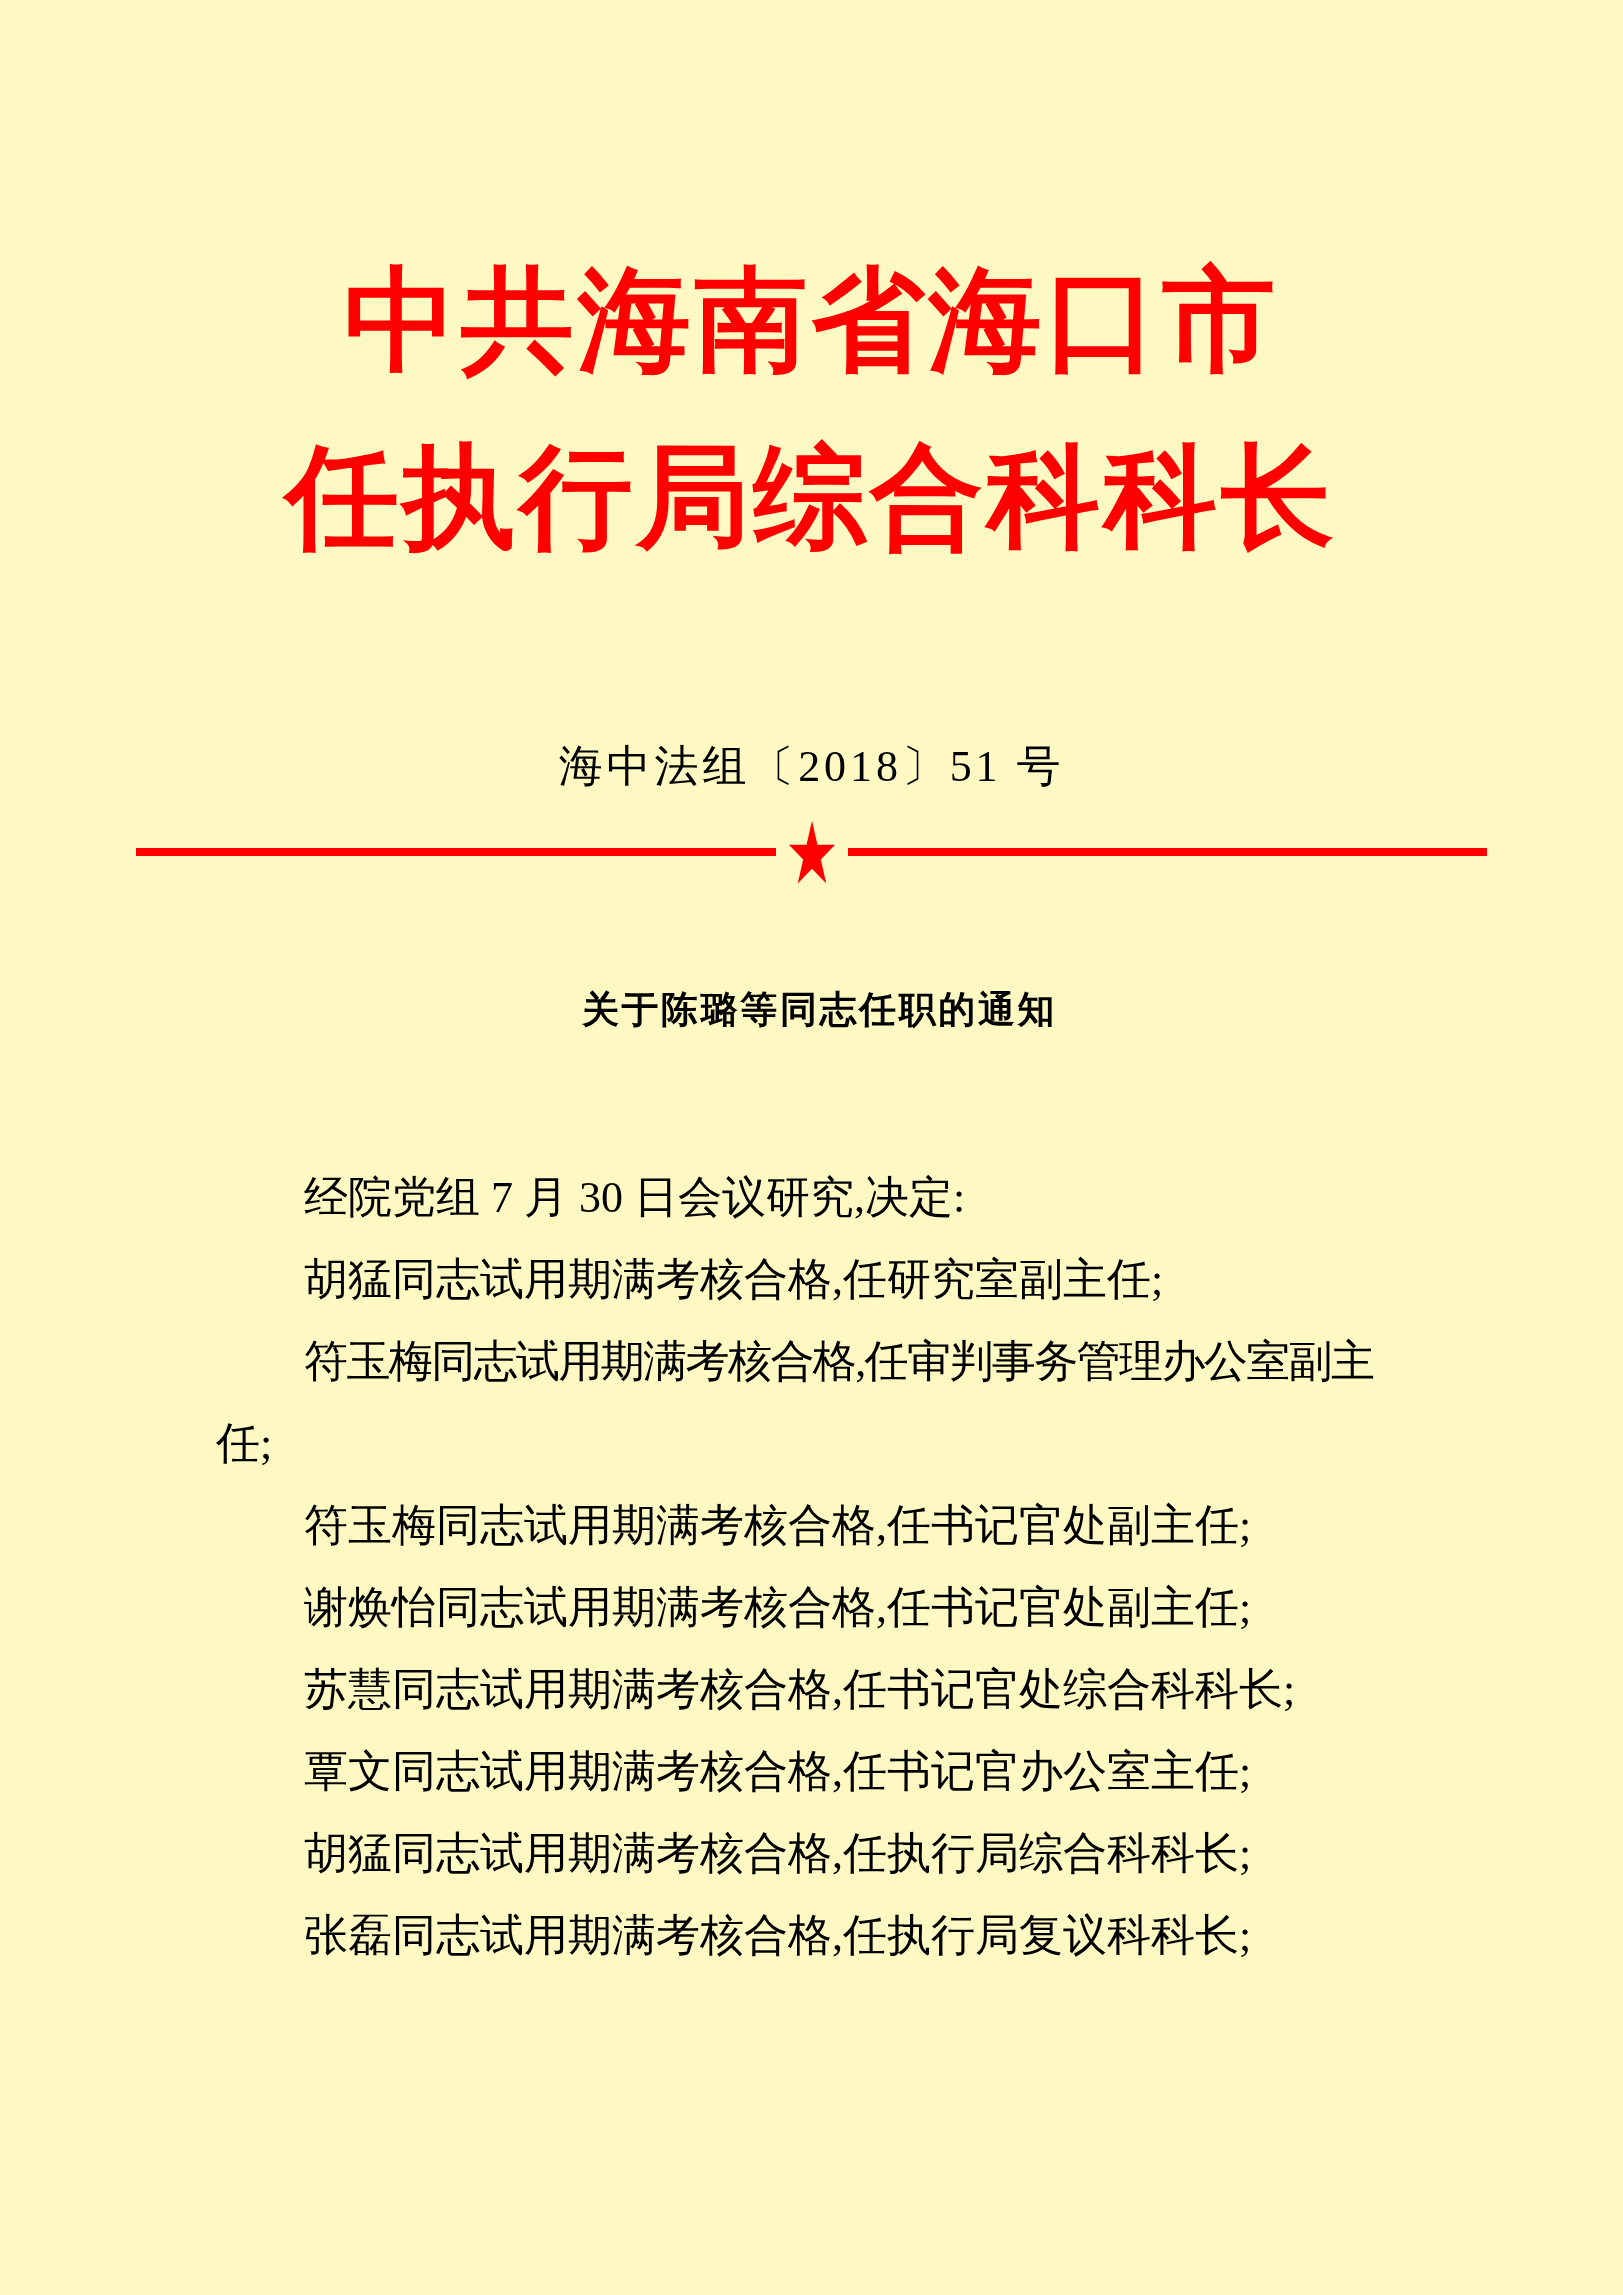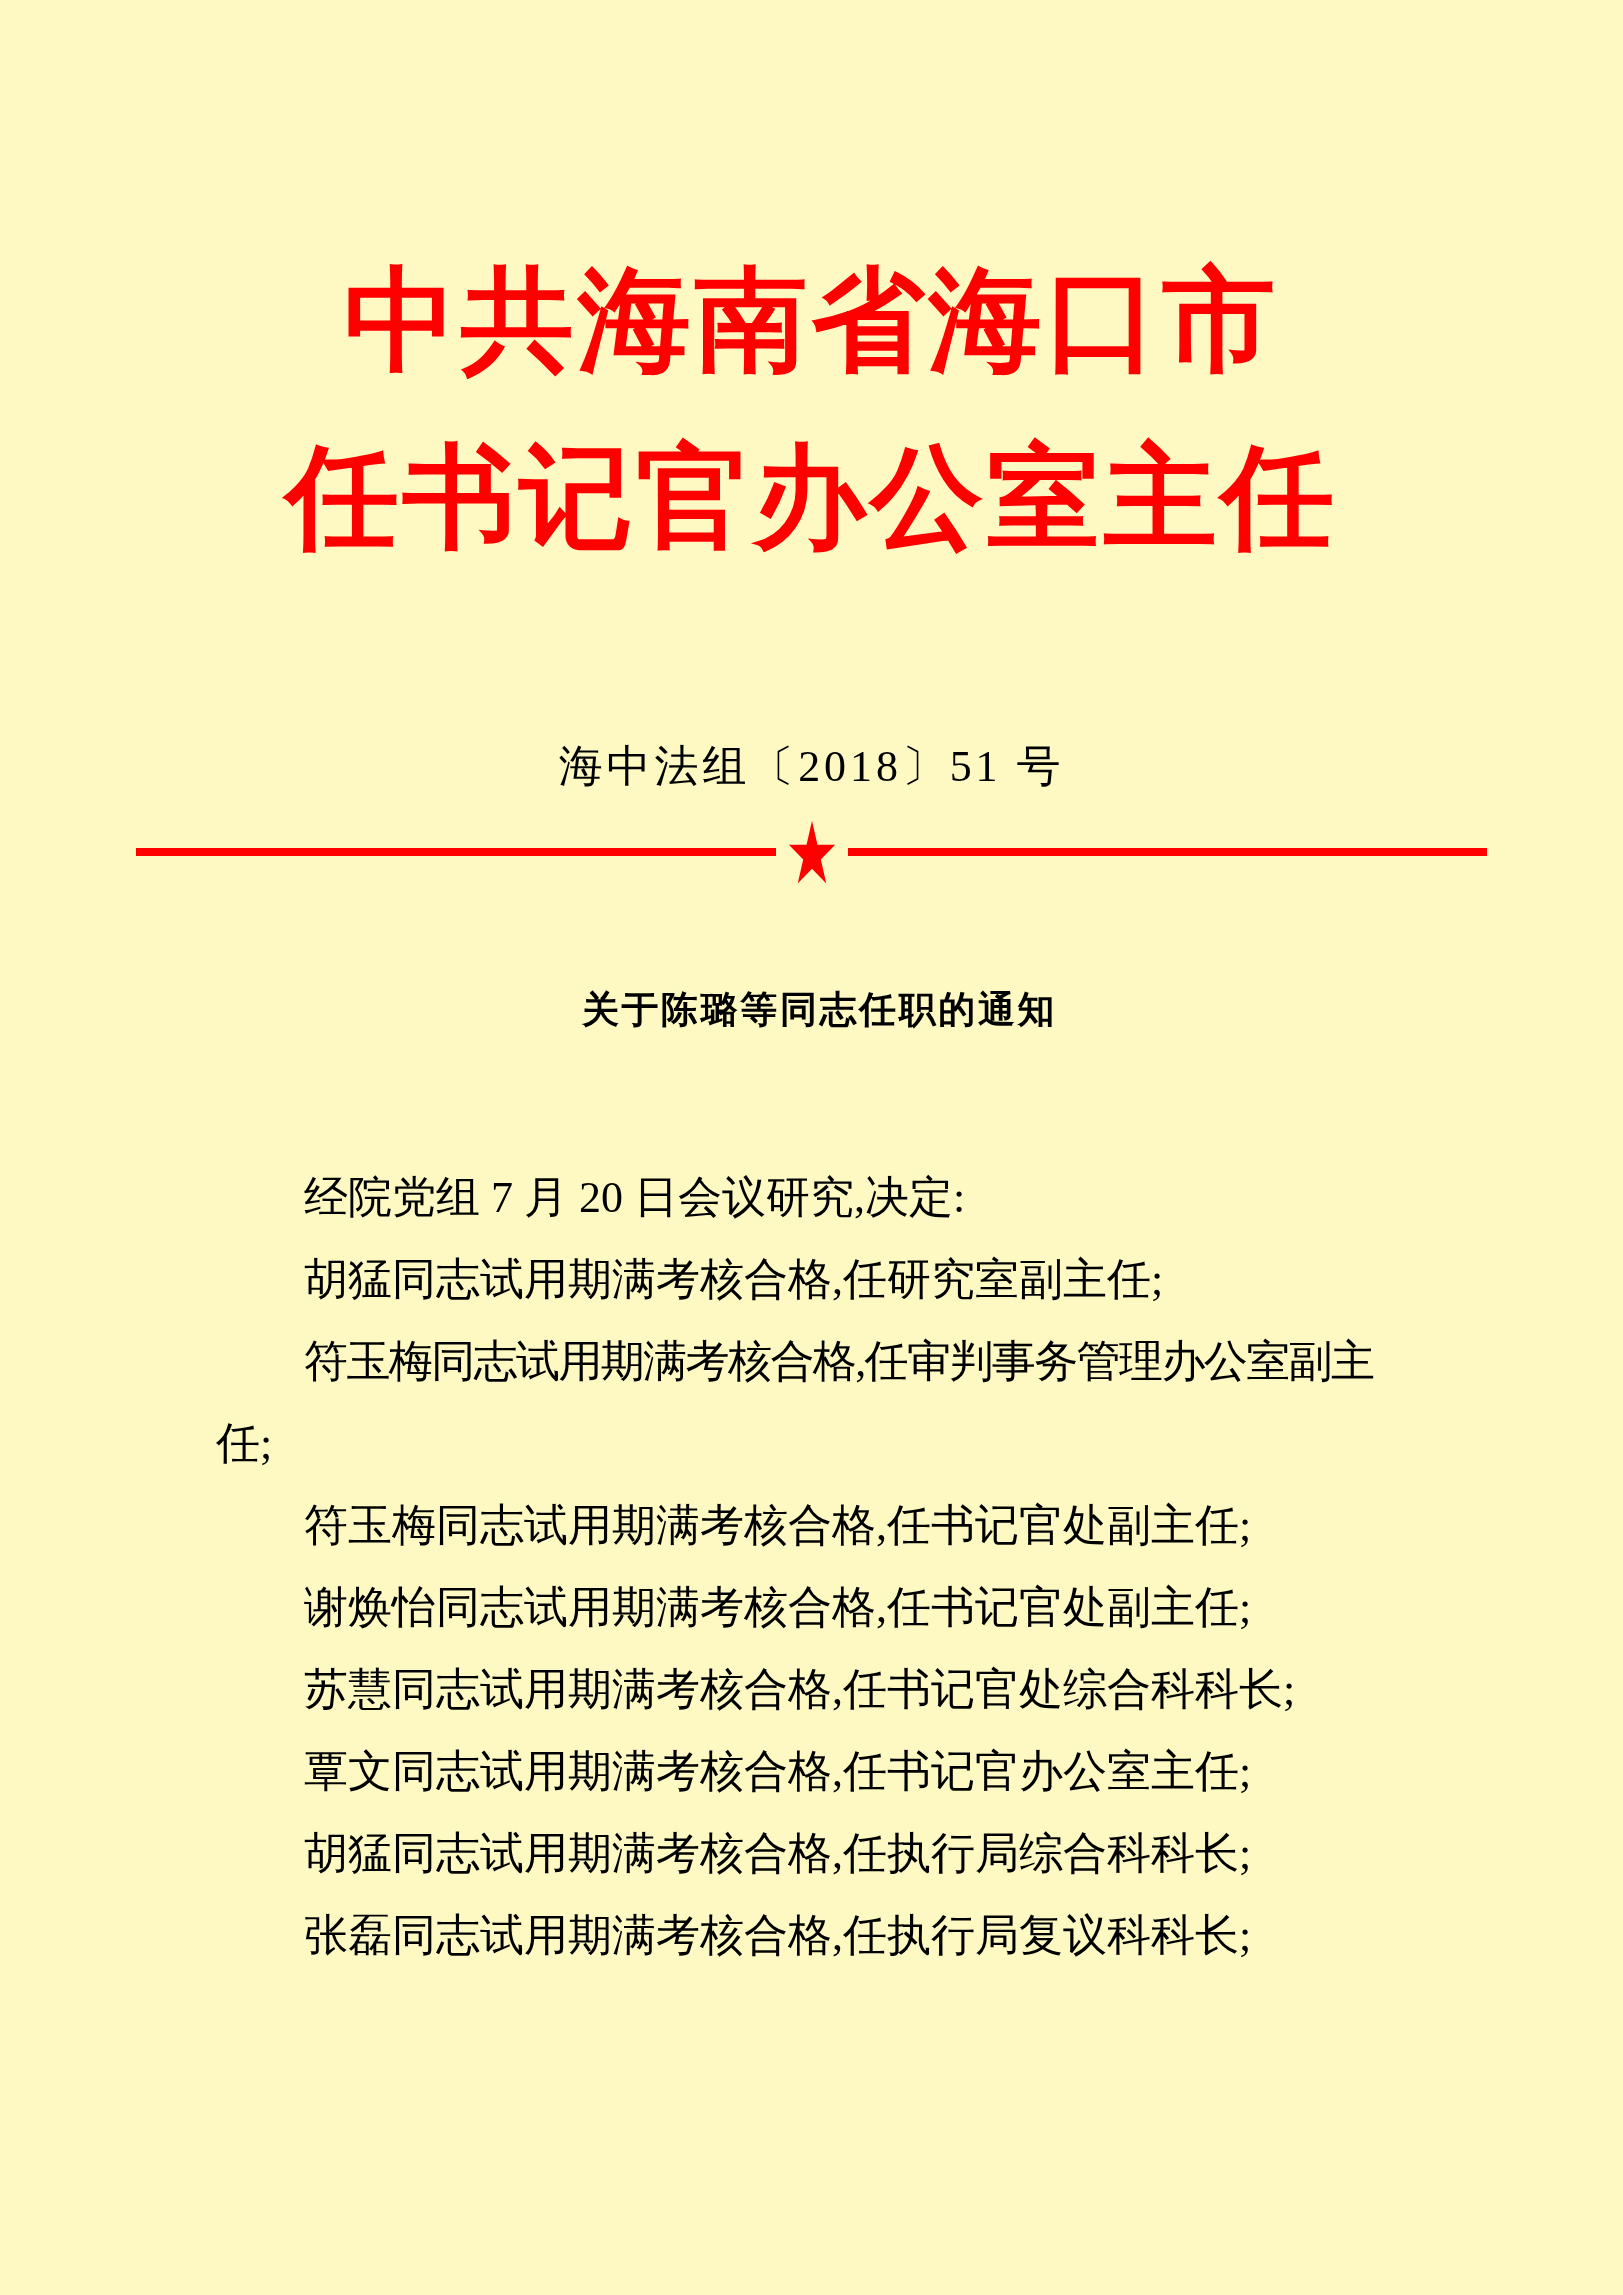--- a/index.html
+++ b/index.html
@@ -68,37 +68,37 @@
   }
   .no-indent{text-indent:0;}
 </style>
 </head>
 <body>
 
 <div class="page">
 
   <div class="red-header">
     <div>中共海南省海口市</div>
-    <div>任书记官办公室主任</div>
+    <div>任执行局综合科科长</div>
   </div>
 
   <div class="doc-number">海中法组〔2018〕51 号</div>
 
   <div class="divider">
     <div class="seg seg-left"></div>
     <svg class="star" viewBox="-1.05 -1.05 2.1 2.1" preserveAspectRatio="none" xmlns="http://www.w3.org/2000/svg">
       <path d="M0,-1 L0.2245,-0.309 L0.951,-0.309 L0.363,0.118 L0.588,0.809 L0,0.382 L-0.588,0.809 L-0.363,0.118 L-0.951,-0.309 L-0.2245,-0.309 Z"></path>
     </svg>
     <div class="seg seg-right"></div>
   </div>
 
   <h1 class="notice-title">关于陈璐等同志任职的通知</h1>
 
   <div class="body-block">
-    <div class="line indent">经院党组 7 月 20 日会议研究,决定:</div>
+    <div class="line indent">经院党组 7 月 30 日会议研究,决定:</div>
     <div class="line indent">胡猛同志试用期满考核合格,任研究室副主任;</div>
     <div class="line squeeze">符玉梅同志试用期满考核合格,任审判事务管理办公室副主</div>
     <div class="line no-indent">任;</div>
     <div class="line indent">符玉梅同志试用期满考核合格,任书记官处副主任;</div>
     <div class="line indent">谢焕怡同志试用期满考核合格,任书记官处副主任;</div>
     <div class="line indent">苏慧同志试用期满考核合格,任书记官处综合科科长;</div>
     <div class="line indent">覃文同志试用期满考核合格,任书记官办公室主任;</div>
     <div class="line indent">胡猛同志试用期满考核合格,任执行局综合科科长;</div>
     <div class="line indent">张磊同志试用期满考核合格,任执行局复议科科长;</div>
   </div>

